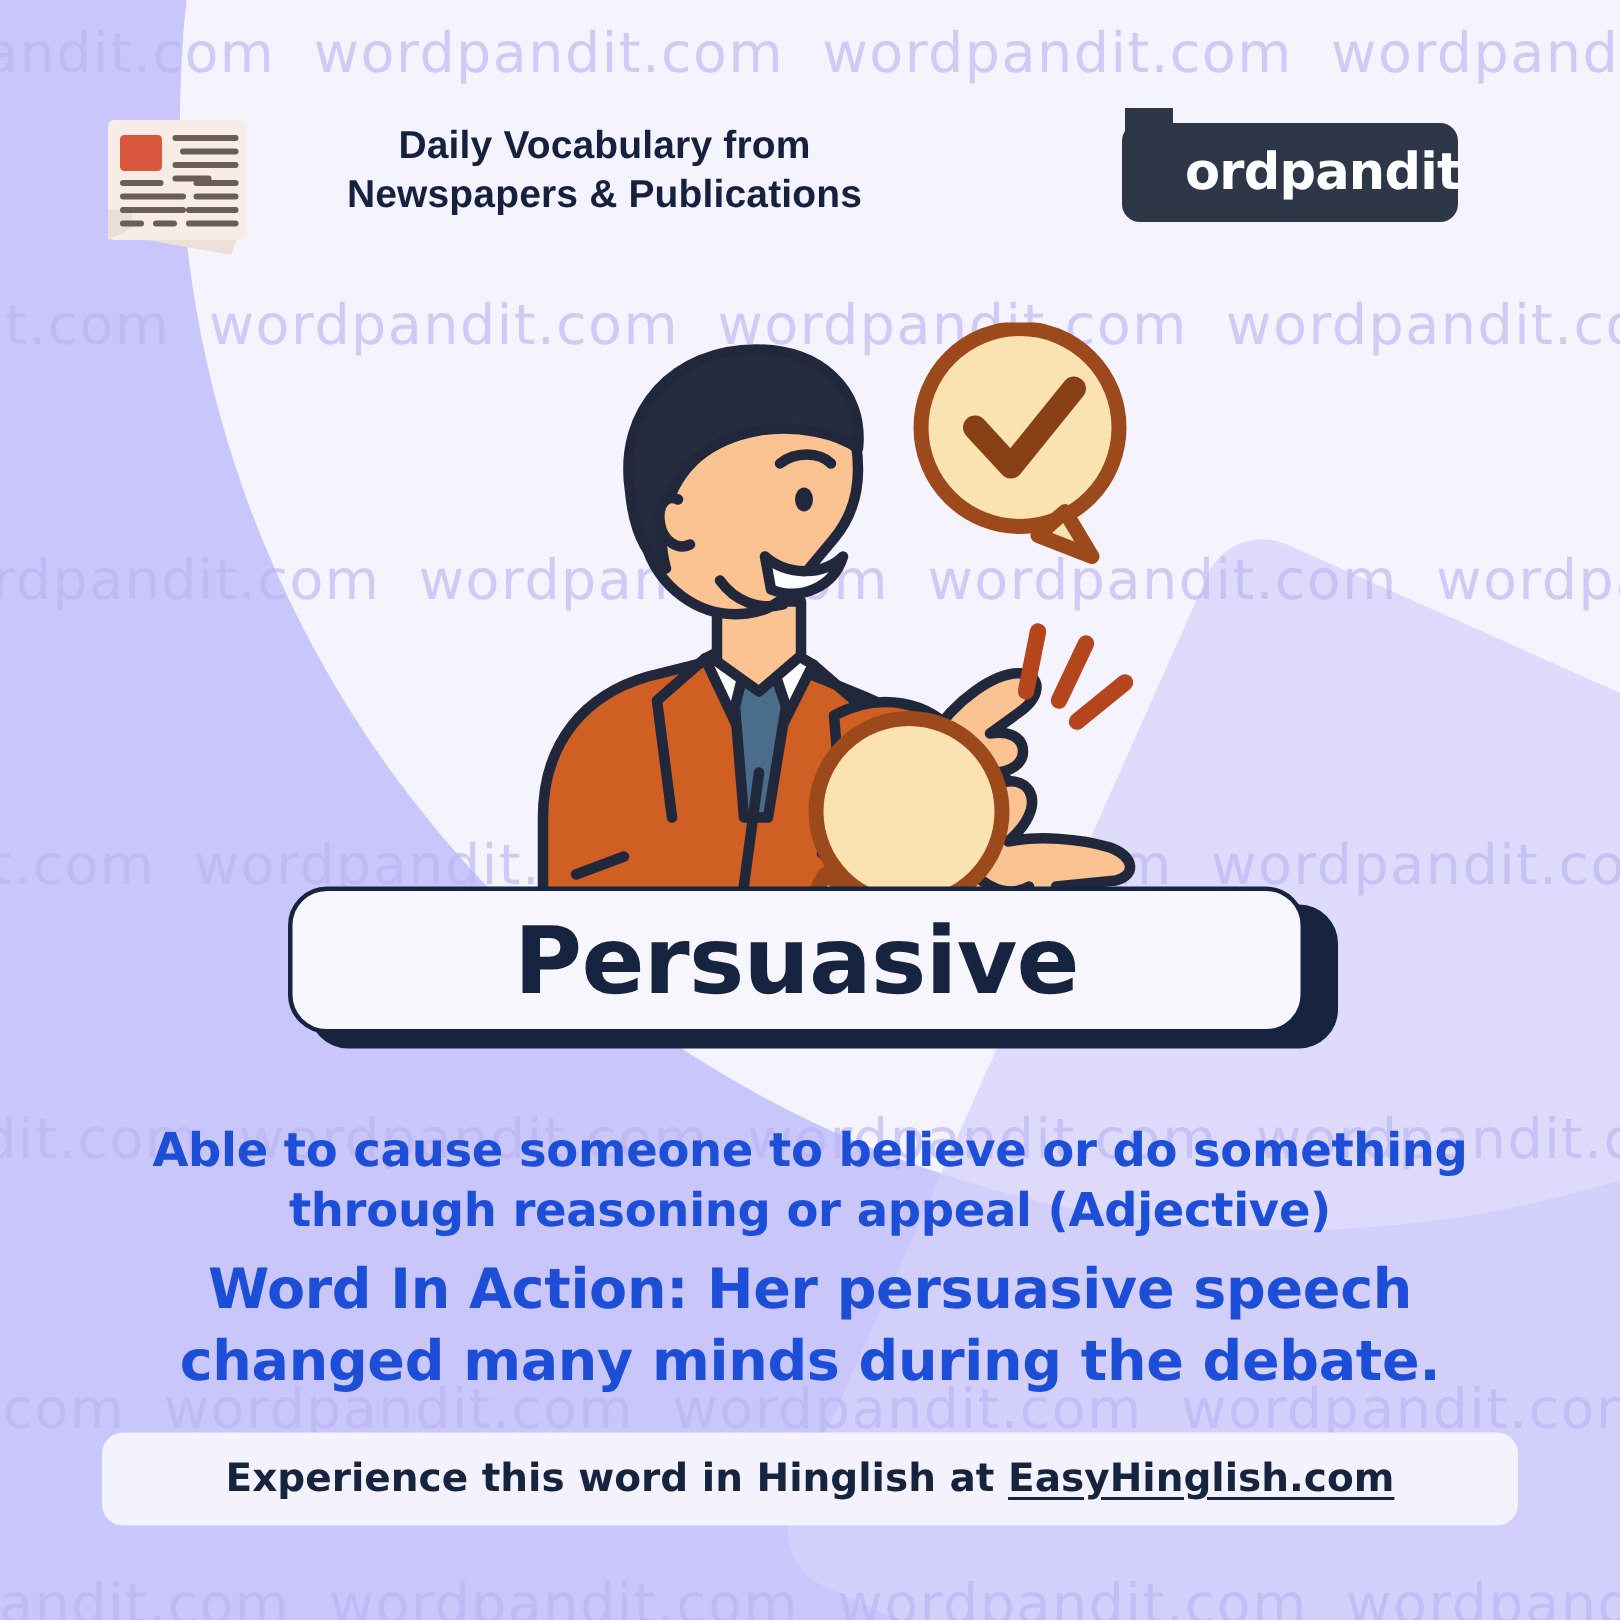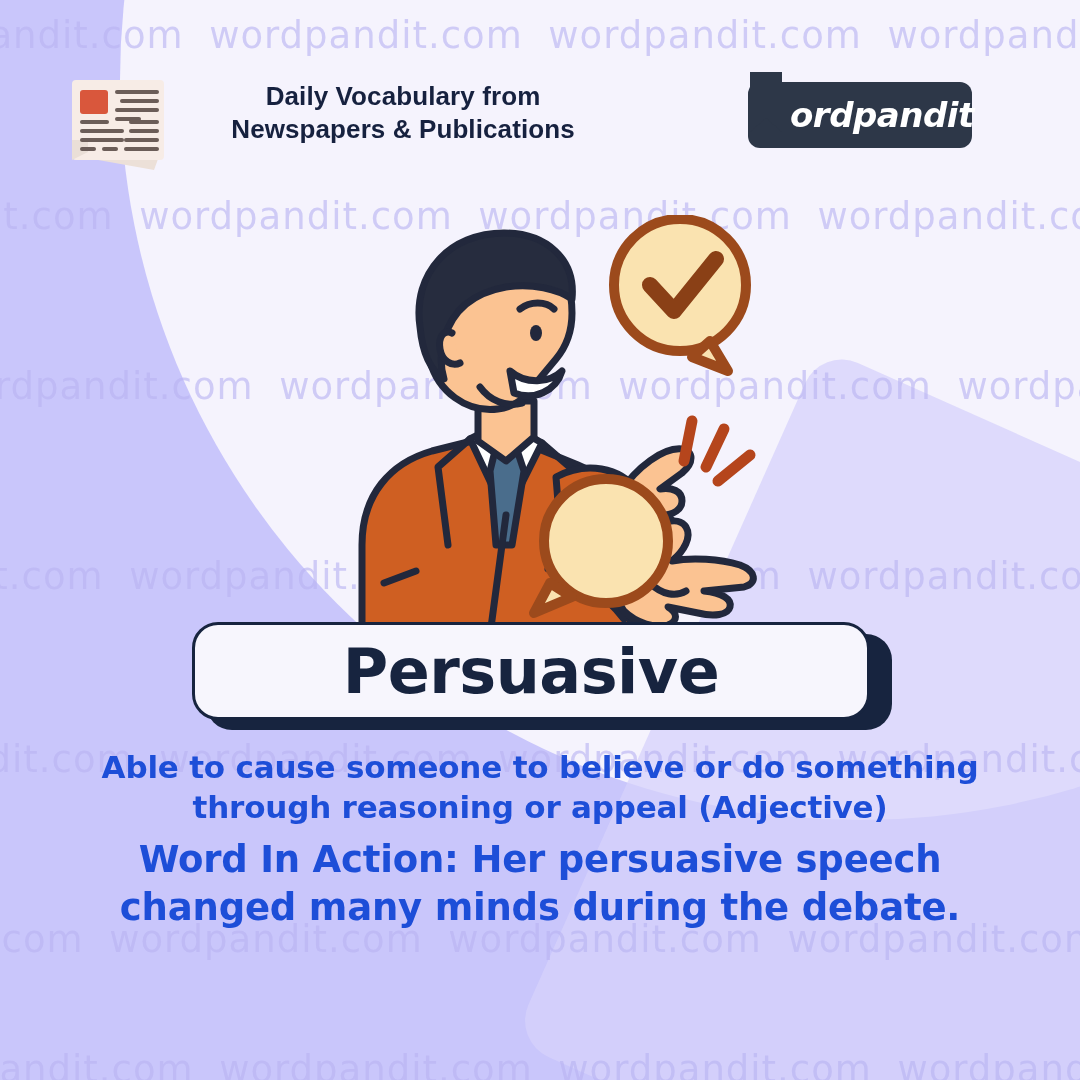--- a/index.html
+++ b/index.html
@@ -47,28 +47,27 @@
     position:absolute;left:748px;top:22px;width:224px;height:66px;
     background:#2d3748;border-radius:12px;
   }
   .brand-mark{
     position:absolute;left:-6px;top:-12px;width:46px;height:78px;
   }
   .brand-text{
     position:absolute;left:42px;top:0;height:66px;line-height:66px;
     font-size:34px;font-weight:700;color:#ffffff;letter-spacing:-.5px;
     font-family:"DejaVu Sans", sans-serif;
-    font-style:italic;
   }
 
   
   .illus{position:absolute;left:320px;top:215px;width:480px;height:420px;}
 
   
-  .word-card-wrap{position:absolute;left:192px;top:622px;width:700px;height:127px;}
+  .word-card-wrap{position:absolute;left:192px;top:591px;width:700px;height:127px;}
   .word-card-shadow{
     position:absolute;left:14px;top:12px;width:686px;height:96px;
     background:#17243f;border-radius:26px;
   }
   .word-card{
     position:absolute;left:0;top:0;width:672px;height:92px;
     background:#f7f6fd;border:3px solid #17243f;border-radius:26px;
     display:flex;align-items:center;justify-content:center;
   }
   .word-text{
@@ -241,14 +240,17 @@
     <div class="word-card-shadow"></div>
     <div class="word-card">
       <span class="word-text">Persuasive</span>
     </div>
   </div>
 
   <div class="def">Able to cause someone to believe or do something through reasoning or appeal (Adjective)</div>
 
   <div class="example">Word In Action: Her persuasive speech changed many minds during the debate.</div>
 
+  <div class="banner">
+    <span class="banner-text"><span>Experience this word in Hinglish at </span><span class="banner-link">EasyHinglish.com</span></span>
+  </div>
 
 </div>
 
 </body></html>

